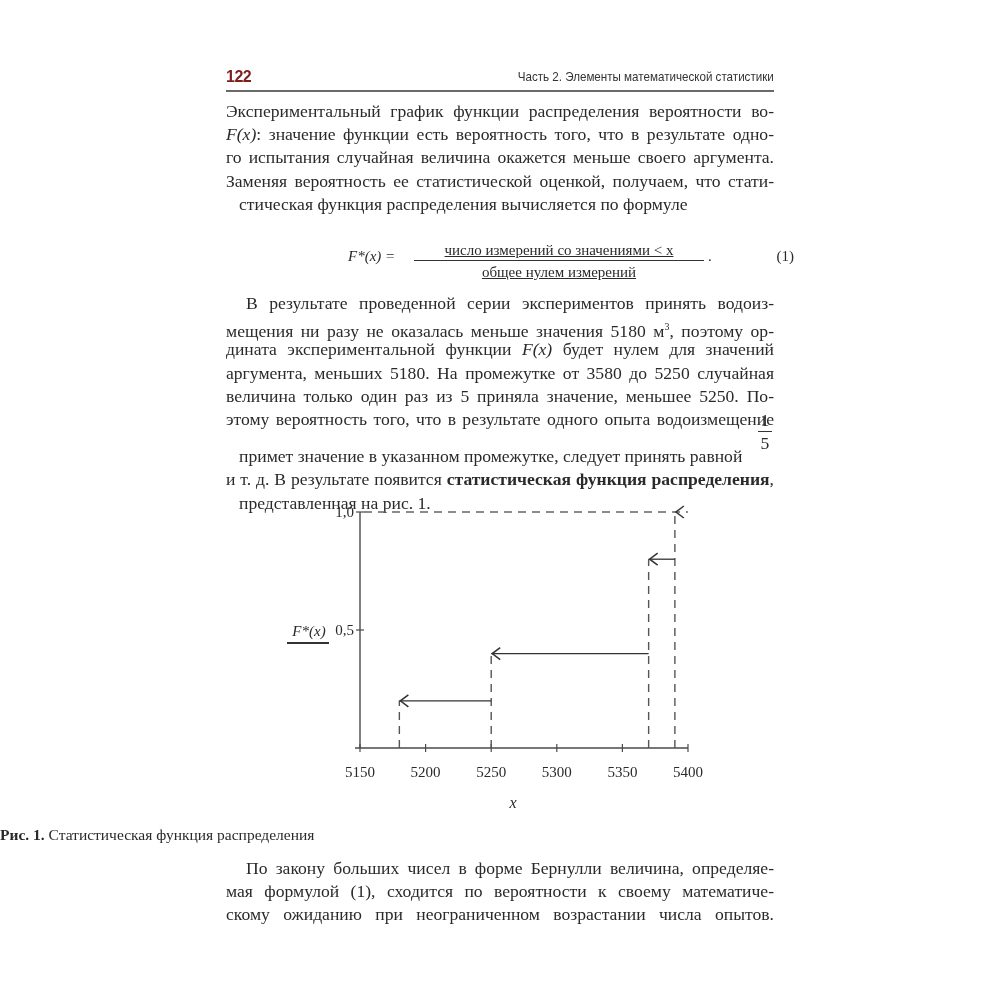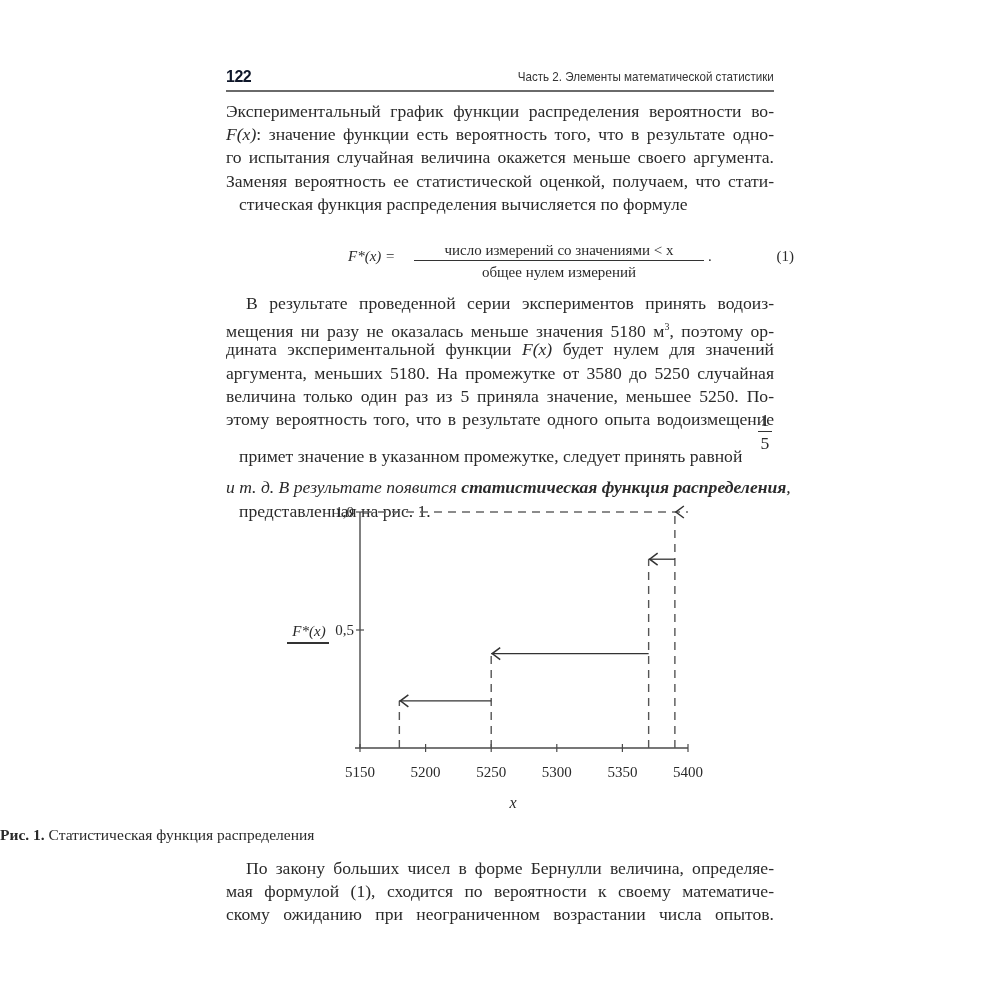--- a/index.html
+++ b/index.html
@@ -1,32 +1,32 @@
 <!DOCTYPE html>
 <html><head>
 <meta charset="utf-8">
 <style>
   html, body { margin: 0; padding: 0; background: #ffffff; }
   body { width: 1000px; height: 1000px; position: relative; overflow: hidden;
          font-family: "Liberation Serif", "DejaVu Serif", serif; color: #2a2a2a; }
   .header { position: absolute; left: 226px; top: 68px; width: 548px; height: 22px;
             border-bottom: 2px solid #6a6a6a; }
   .page-num { position: absolute; left: 0; top: 0; font-family: "Liberation Sans", sans-serif;
-              font-weight: bold; font-size: 16px; color: #0f172a; letter-spacing: -0.5px; }
+              font-weight: bold; font-size: 16px; color: #7f1d1d; letter-spacing: -0.5px; }
   .running-title { position: absolute; right: 0; top: 1px; font-family: "Liberation Sans", sans-serif;
                    font-size: 13.5px; color: #333; transform: scaleX(0.86); transform-origin: right top; }
   .text { position: absolute; left: 226px; width: 548px; font-size: 17.6px; line-height: 23.2px; }
   .line { display: block; text-align: justify; text-align-last: justify; white-space: nowrap; height: 23.2px; }
   .line.last { text-align-last: left; margin-left: 13px; }
   .indent { padding-left: 20px; }
   .it { font-style: italic; }
   b { font-weight: bold; }
   .formula { position: absolute; left: 348px; top: 240px; width: 446px; height: 40px; font-size: 15px; }
   .f-lhs { position: absolute; left: 0; top: 8px; }
-  .f-frac { position: absolute; left: 66px; top: 0; width: 290px; text-align: center; }
+  .f-frac { position: absolute; left: 66px; top: 0; width: 290px; text-align: center; text-decoration: underline; }
   .f-num { display: block; height: 20px; line-height: 20px; border-bottom: 1px solid #333; }
   .f-den { display: block; height: 20px; line-height: 22px; }
   .f-dot { position: absolute; left: 360px; top: 8px; }
   .f-eqnum { position: absolute; right: 0; top: 8px; }
   .frac15 { position: absolute; left: 758px; top: 410px; width: 14px; font-size: 17.6px; text-align: center; }
   .frac15 .n { display: block; height: 21px; line-height: 21px; border-bottom: 1px solid #333; }
   .frac15 .d { display: block; height: 21px; line-height: 23px; }
   svg.chart { position: absolute; left: 260px; top: 495px; width: 460px; height: 330px; }
   .caption { position: absolute; left: 0; width: 1000px; top: 826px; font-size: 15.5px; }
 </style>
@@ -57,21 +57,21 @@
 </div>
 
 <div class="text" style="top:292px;">
   <span class="line indent">В результате проведенной серии экспериментов принять водоиз-</span>
   <span class="line"><span>мещения ни разу не оказалась меньше значения 5180 м</span><sup style="font-size:10px;">3</sup><span>, поэтому ор-</span></span>
   <span class="line"><span>дината экспериментальной функции </span><span class="it">F(x)</span><span> будет нулем для значений</span></span>
   <span class="line">аргумента, меньших 5180. На промежутке от 3580 до 5250 случайная</span>
   <span class="line">величина только один раз из 5 приняла значение, меньшее 5250. По-</span>
   <span class="line">этому вероятность того, что в результате одного опыта водоизмещение</span>
   <span class="line last" style="margin-top:14px; width:526px;">примет значение в указанном промежутке, следует принять равной</span>
-  <span class="line" style="margin-top:8px;font-style:italic;"><span>и т. д. В результате появится </span><b>статистическая функция распределения</b><span>,</span></span>
+  <span class="line" style=""><span>и т. д. В результате появится </span><b>статистическая функция распределения</b><span>,</span></span>
   <span class="line last">представленная на рис. 1.</span>
 </div>
 
 <div class="frac15">
   <span class="n">1</span>
   <span class="d">5</span>
 </div>
 
 <svg class="chart" viewBox="260 495 460 330">
   <g id="axes">

